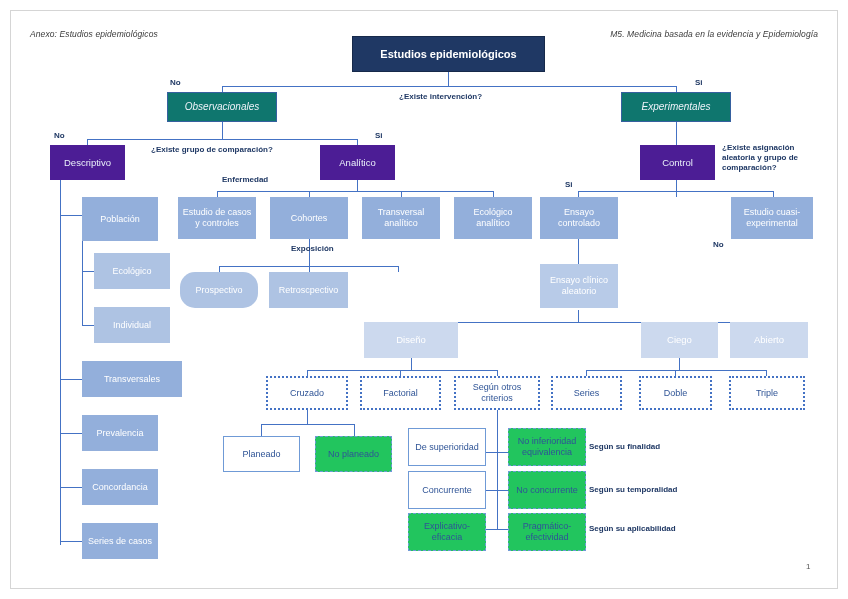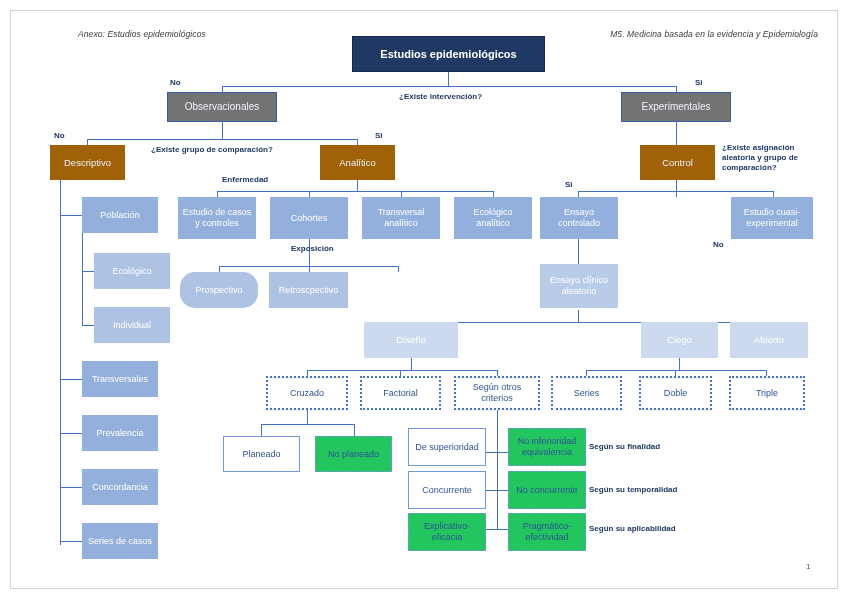--- a/index.html
+++ b/index.html
@@ -18,22 +18,22 @@
   }
   .pgnum{position:absolute;font-size:8px;color:#555;}
 
   
   .box{
     position:absolute;box-sizing:border-box;display:flex;
     align-items:center;justify-content:center;text-align:center;
     color:#ffffff;line-height:1.18;padding:1px 2px;
   }
   .navy{background:#1f3864;border:1px solid #16294a;font-weight:bold;color:#fff;}
-  .blue{background:#737373;border:1px solid #35609f;color:#eef2f9;}
-  .mid{background:#a16207;color:#eaf0fa;}
+  .blue{background:#0f766e;border:1px solid #35609f;color:#eef2f9;font-style:italic;}
+  .mid{background:#4c1d95;color:#eaf0fa;}
   .lt1{background:#93afdb;color:#ffffff;}
   .lt2{background:#aec3e3;color:#ffffff;}
   .lt3{background:#b8cbe8;color:#ffffff;}
   .lt4{background:#ccd9ee;color:#ffffff;}
   .dash{
     background:#ffffff;color:#2f5496;border:2px dotted #4472c4;
   }
   .dash-thin{
     background:#22c55e;color:#2f5496;border:1px dashed #6f9ad6;
   }
@@ -55,21 +55,21 @@
     position:absolute;font-size:8px;font-weight:bold;color:#1f3864;
     line-height:1.25;
   }
 </style>
 </head>
 <body>
 
 <div id="page">
   <div id="frame"></div>
 
-  <div class="hdr" style="left:30px;top:29px;margin-left:48px;">Anexo: Estudios epidemiológicos</div>
+  <div class="hdr" style="left:30px;top:29px;">Anexo: Estudios epidemiológicos</div>
   <div class="hdr" style="right:30px;top:29px;">M5. Medicina basada en la evidencia y Epidemiología</div>
   <div class="pgnum" style="left:806px;top:562px;">1</div>
 
   <div class="ln lnv" style="left:448px;top:72px;height:14px;"></div>
   <div class="ln lnh" style="left:222px;top:86px;width:454px;"></div>
   <div class="ln lnv" style="left:222px;top:86px;height:6px;"></div>
   <div class="ln lnv" style="left:676px;top:86px;height:6px;"></div>
 
   <div class="ln lnv" style="left:222px;top:122px;height:17px;"></div>
   <div class="ln lnh" style="left:87px;top:139px;width:271px;"></div>
@@ -159,24 +159,24 @@
 
   <div class="box navy" style="left:352px;top:36px;width:193px;height:36px;font-size:11px;">Estudios epidemiológicos</div>
 
   <div class="box blue" style="left:167px;top:92px;width:110px;height:30px;font-size:10px;">Observacionales</div>
   <div class="box blue" style="left:621px;top:92px;width:110px;height:30px;font-size:10px;">Experimentales</div>
 
   <div class="box mid" style="left:50px;top:145px;width:75px;height:35px;font-size:9.5px;">Descriptivo</div>
   <div class="box mid" style="left:320px;top:145px;width:75px;height:35px;font-size:9.5px;">Analítico</div>
   <div class="box mid" style="left:640px;top:145px;width:75px;height:35px;font-size:9.5px;">Control</div>
 
-  <div class="box lt1" style="left:82px;top:197px;width:76px;height:36px;font-size:9px;">Población</div>
+  <div class="box lt1" style="left:82px;top:197px;width:76px;height:44px;font-size:9px;">Población</div>
   <div class="box lt2" style="left:94px;top:253px;width:76px;height:36px;font-size:9px;">Ecológico</div>
   <div class="box lt2" style="left:94px;top:307px;width:76px;height:36px;font-size:9px;">Individual</div>
-  <div class="box lt1" style="left:82px;top:361px;width:76px;height:36px;font-size:9px;">Transversales</div>
+  <div class="box lt1" style="left:82px;top:361px;width:100px;height:36px;font-size:9px;">Transversales</div>
   <div class="box lt1" style="left:82px;top:415px;width:76px;height:36px;font-size:9px;">Prevalencia</div>
   <div class="box lt1" style="left:82px;top:469px;width:76px;height:36px;font-size:9px;">Concordancia</div>
   <div class="box lt1" style="left:82px;top:523px;width:76px;height:36px;font-size:9px;">Series de casos</div>
 
   <div class="box lt1" style="left:178px;top:197px;width:78px;height:42px;font-size:9px;">Estudio de casos y controles</div>
   <div class="box lt1" style="left:270px;top:197px;width:78px;height:42px;font-size:9px;">Cohortes</div>
   <div class="box lt1" style="left:362px;top:197px;width:78px;height:42px;font-size:9px;">Transversal analítico</div>
   <div class="box lt1" style="left:454px;top:197px;width:78px;height:42px;font-size:9px;">Ecológico analítico</div>
 
   <div class="box lt2" style="left:180px;top:272px;width:78px;height:36px;font-size:9px;border-radius:15px;">Prospectivo</div>

